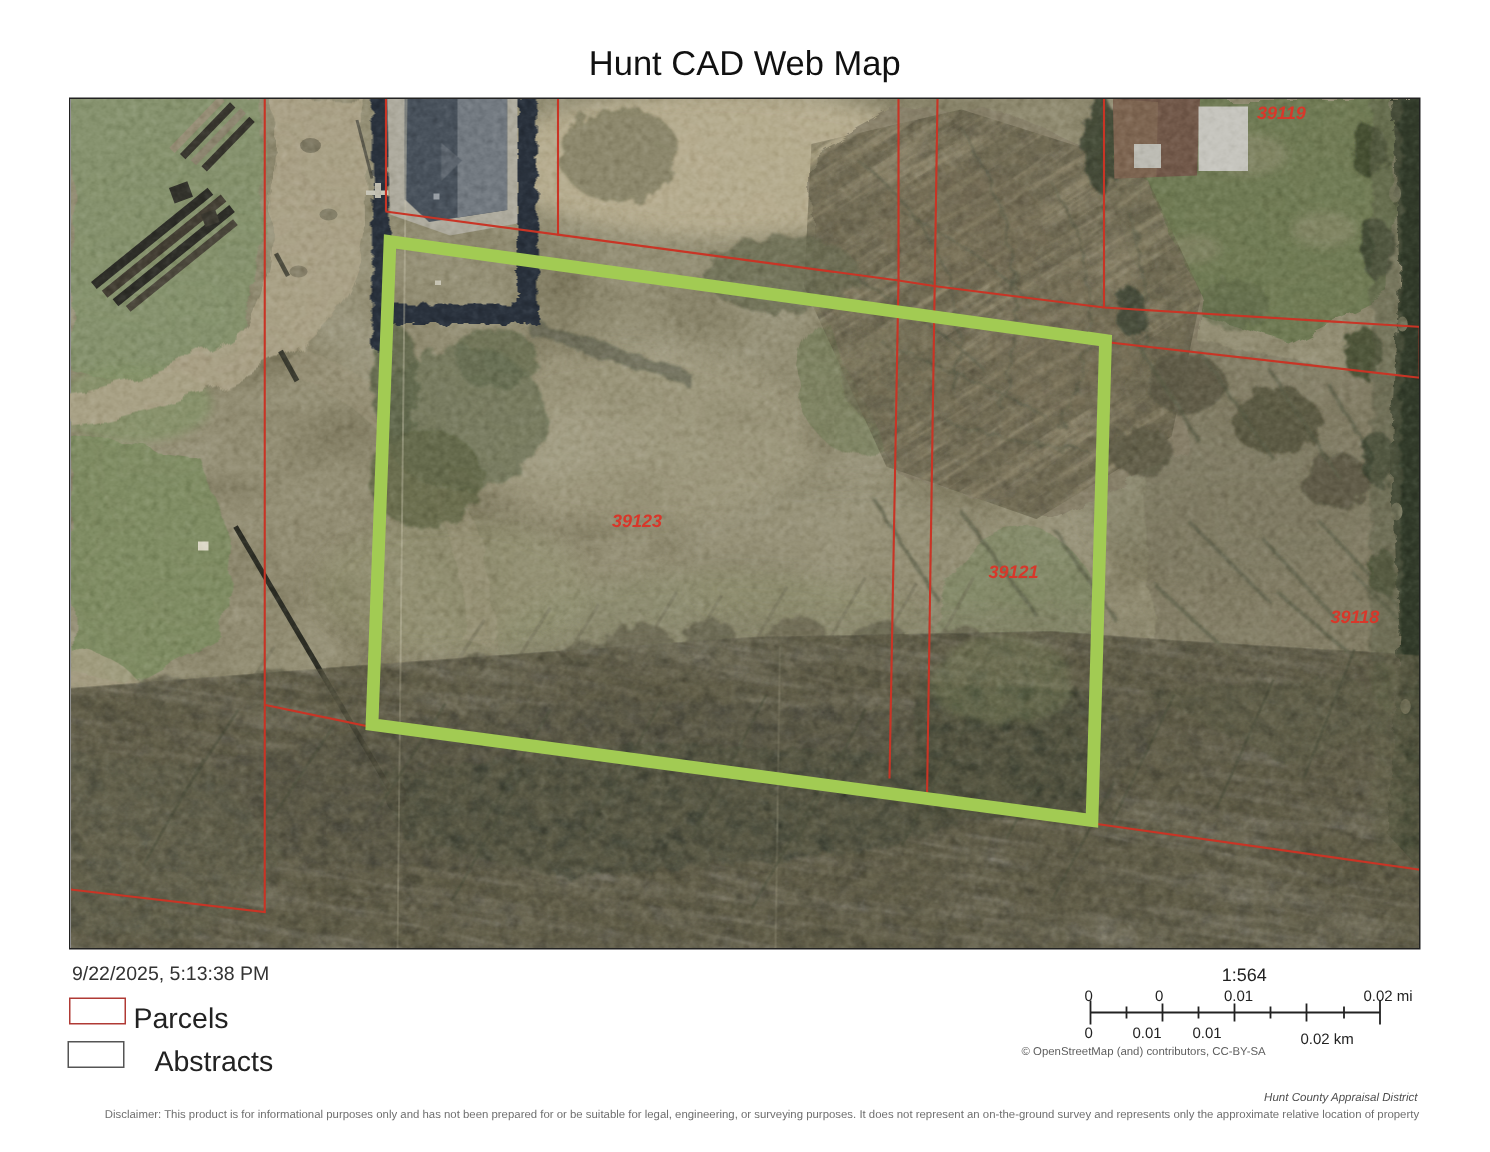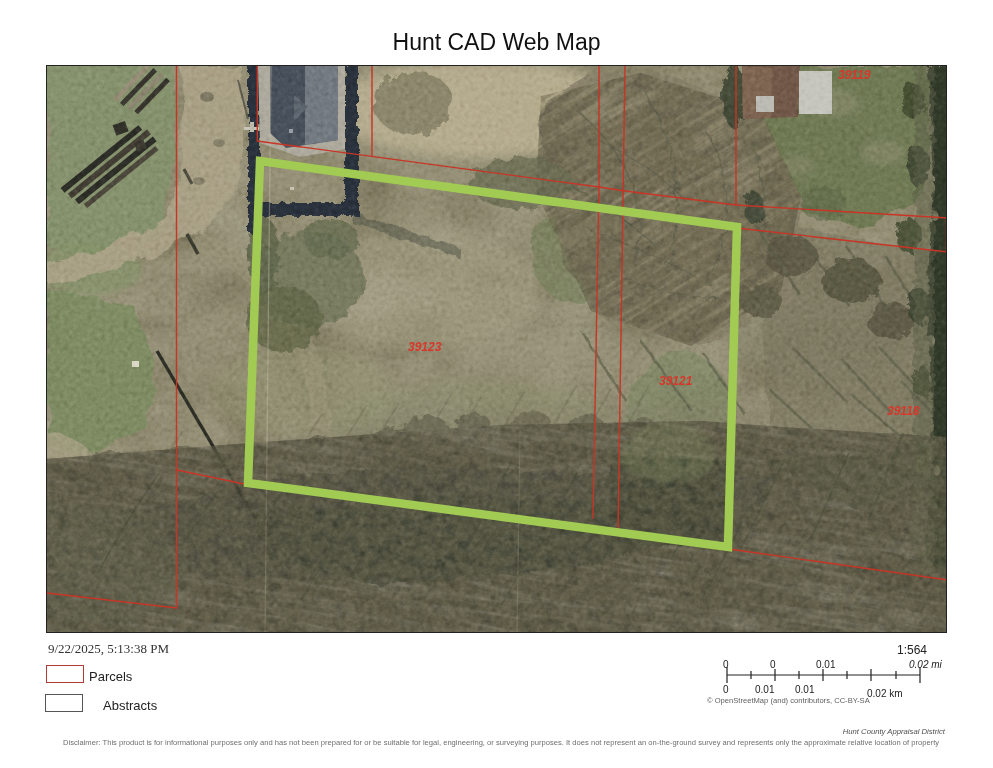--- a/index.html
+++ b/index.html
@@ -1,25 +1,25 @@
 <!DOCTYPE html>
 <html><head>
 <meta charset="utf-8">
 <style>
   html,body{margin:0;padding:0;background:#ffffff;width:993px;height:768px;overflow:hidden;}
   body{font-family:"Liberation Sans", sans-serif;position:relative;}
   .title{position:absolute;left:0;top:29px;width:993px;text-align:center;font-size:23px;color:#111;}
   .mapwrap{position:absolute;left:46px;top:65px;width:901px;height:568px;border:1px solid #222;box-sizing:border-box;}
-  .date{position:absolute;left:48px;top:641px;font-size:13px;color:#333;font-family:Liberation Serif, serif;}
+  .date{position:absolute;left:48px;top:641px;font-size:13px;color:#333;}
   .legbox{position:absolute;width:36px;height:16px;background:#fff;}
-  .leglabel{position:absolute;font-size:13px;color:#222;}
-  .scaletitle{position:absolute;top:643px;left:732px;width:195px;text-align:right;font-size:12px;color:#222;}
-  .attr{position:absolute;top:696px;left:681px;font-size:7.6px;color:#5e5e5e;margin-left:26px;}
+  .leglabel{position:absolute;font-size:19px;color:#222;}
+  .scaletitle{position:absolute;top:643px;left:732px;width:195px;text-align:center;font-size:12px;color:#222;}
+  .attr{position:absolute;top:696px;left:681px;font-size:7.6px;color:#5e5e5e;}
   .hcad{position:absolute;top:727px;left:0;width:945px;text-align:right;font-size:7.7px;color:#4f4f4f;font-style:italic;}
-  .disclaimer{position:absolute;top:738px;left:63px;width:890px;font-size:7.6px;color:#6e6e6e;white-space:nowrap;}
+  .disclaimer{position:absolute;top:738px;left:63px;width:890px;font-size:7.6px;color:#6e6e6e;white-space:nowrap;text-align:center;}
   .slabel{position:absolute;font-size:10px;color:#222;}
 </style>
 </head>
 <body>
 
 <div class="title">Hunt CAD Web Map</div>
 
 <div class="mapwrap">
 <svg width="899" height="566" viewBox="46 65 899 566">
 <defs>
@@ -452,21 +452,21 @@
     <line x1="127" y1="16" x2="127" y2="24"></line>
     <line x1="151" y1="14" x2="151" y2="26"></line>
     <line x1="176" y1="16" x2="176" y2="24"></line>
     <line x1="200" y1="12" x2="200" y2="28"></line>
   </g>
 </svg>
 
 <div class="slabel" style="left:723px;top:659px;">0</div>
 <div class="slabel" style="left:770px;top:659px;">0</div>
 <div class="slabel" style="left:816px;top:659px;">0.01</div>
-<div class="slabel" style="left:909px;top:659px;font-style:italic;">0.02 mi</div>
+<div class="slabel" style="left:909px;top:659px;">0.02 mi</div>
 
 <div class="slabel" style="left:723px;top:684px;">0</div>
 <div class="slabel" style="left:755px;top:684px;">0.01</div>
 <div class="slabel" style="left:795px;top:684px;">0.01</div>
 <div class="slabel" style="left:867px;top:688px;">0.02 km</div>
 
 <div class="attr">© OpenStreetMap (and) contributors, CC-BY-SA</div>
 
 <div class="hcad">Hunt County Appraisal District</div>
 

